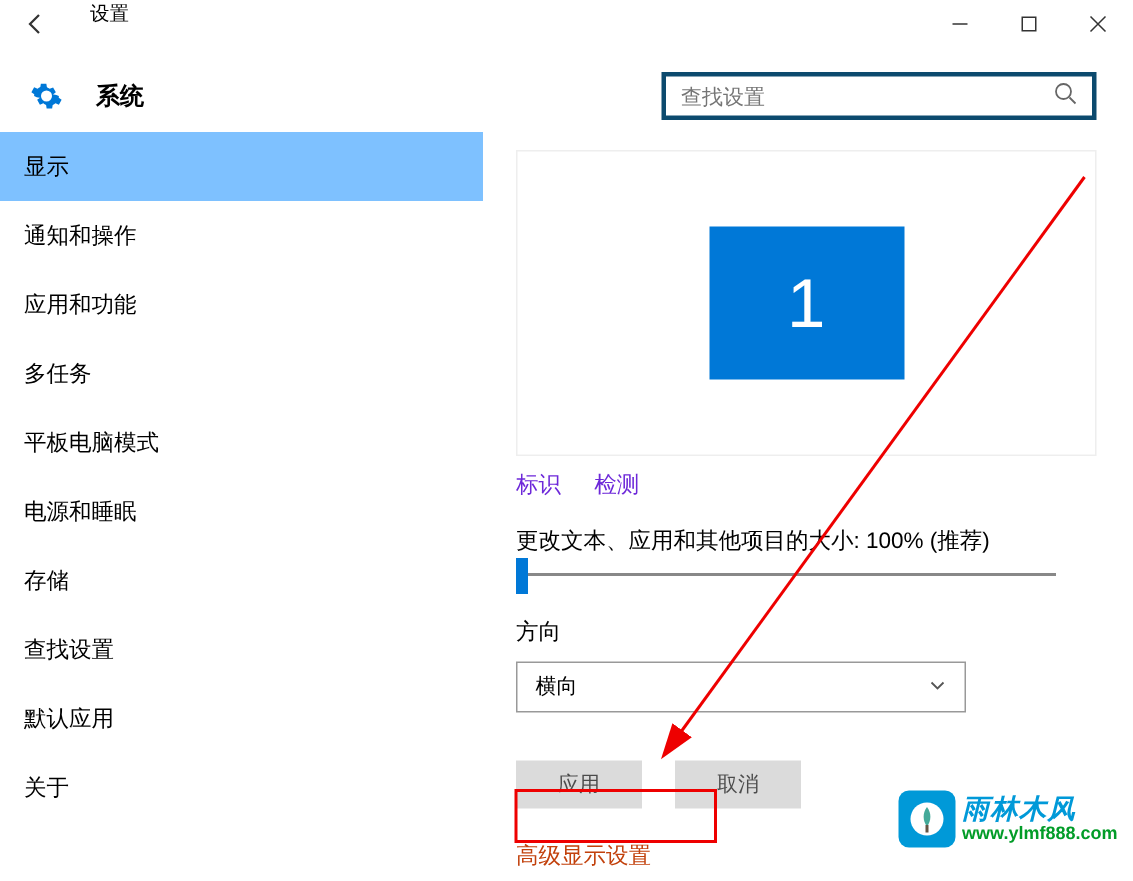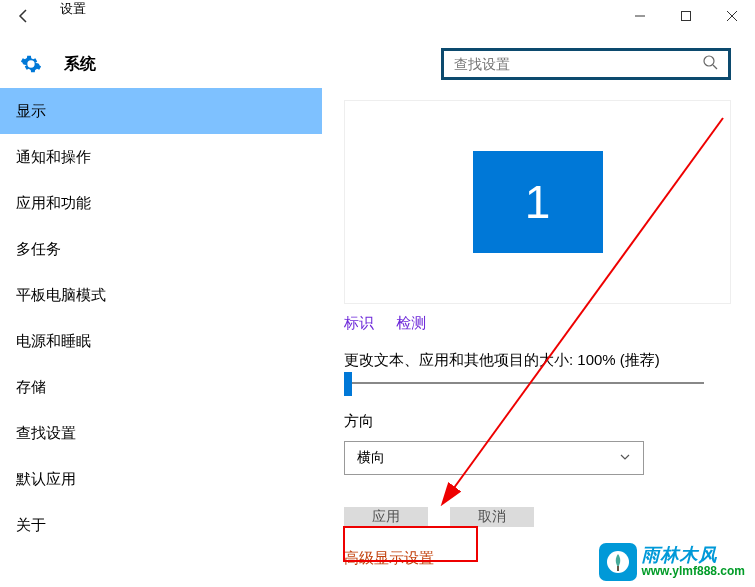--- a/index.html
+++ b/index.html
@@ -32,28 +32,28 @@
     
     .scale-label { font-size: 15px; margin-bottom: 12px; }
     .slider-track { width: 360px; height: 2px; background: #888; position: relative; margin-bottom: 28px; }
     .slider-thumb { position: absolute; left: 0; top: -10px; width: 8px; height: 24px; background: #0078d7; }
     
     .section-label { font-size: 15px; margin-bottom: 10px; }
     .dropdown { width: 300px; height: 32px; border: 1px solid #999; display: flex; align-items: center; padding: 16px 12px; font-size: 14px; cursor: pointer; margin-bottom: 32px; }
     .dropdown-chevron { margin-left: auto; }
     
     .button-row { display: flex; gap: 22px; margin-bottom: 22px; }
-    .btn { width: 84px; height: 20px; background: #ccc; border: none; font-size: 14px; cursor: pointer; display: flex; align-items: center; justify-content: center; opacity: 0.7; }
+    .btn { width: 84px; height: 32px; background: #ccc; border: none; font-size: 14px; cursor: pointer; display: flex; align-items: center; justify-content: center; opacity: 0.7; }
     
     .adv-link { color: #c2410c; font-size: 15px; cursor: pointer; display: inline-block; }
     .red-box { position: absolute; border: 2px solid #e00; left: 343px; top: 526px; width: 135px; height: 36px; pointer-events: none; }
     
     .arrow-svg { position: absolute; left: 343px; top: 88px; width: 412px; height: 499px; pointer-events: none; }
     
-    .watermark { position: absolute; right: 10px; bottom: 6px; display: flex; align-items: center; gap: 4px; }
+    .watermark { position: absolute; right: 10px; bottom: 22px; display: flex; align-items: center; gap: 4px; }
     .wm-icon { width: 38px; height: 38px; background: #0099d8; border-radius: 7px; display: flex; align-items: center; justify-content: center; }
     .wm-text { display: flex; flex-direction: column; line-height: 1.1; }
     .wm-title { font-size: 18px; font-weight: bold; color: #0099d8; font-style: italic; letter-spacing: 1px; }
     .wm-url { font-size: 12px; color: #029c28; font-weight: bold; }
   </style>
 </head>
 <body>
 
 <div class="titlebar">
   <div class="back-btn">

